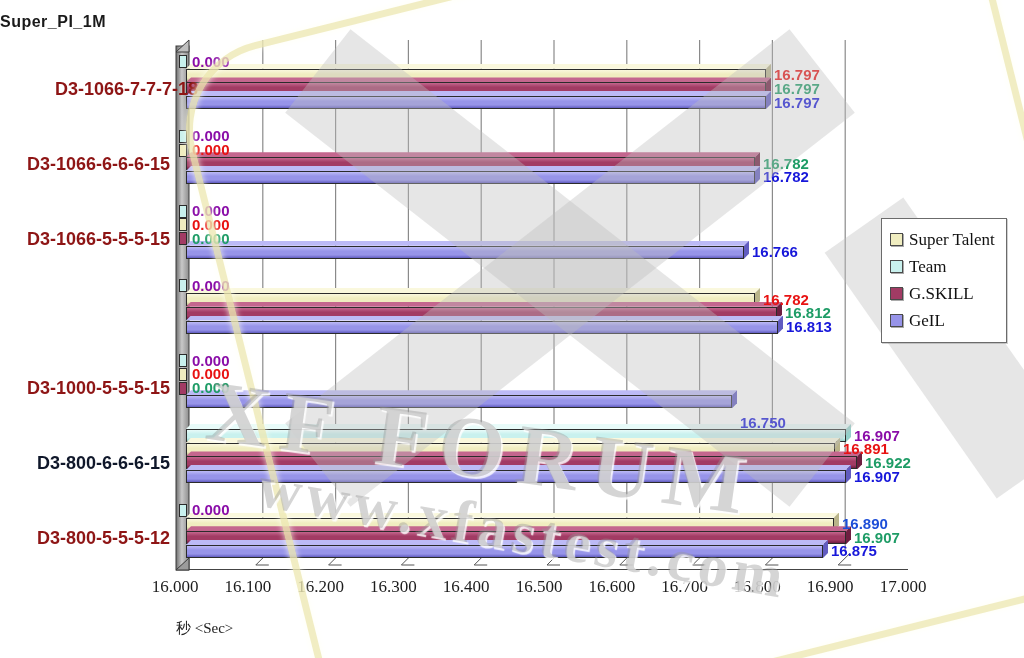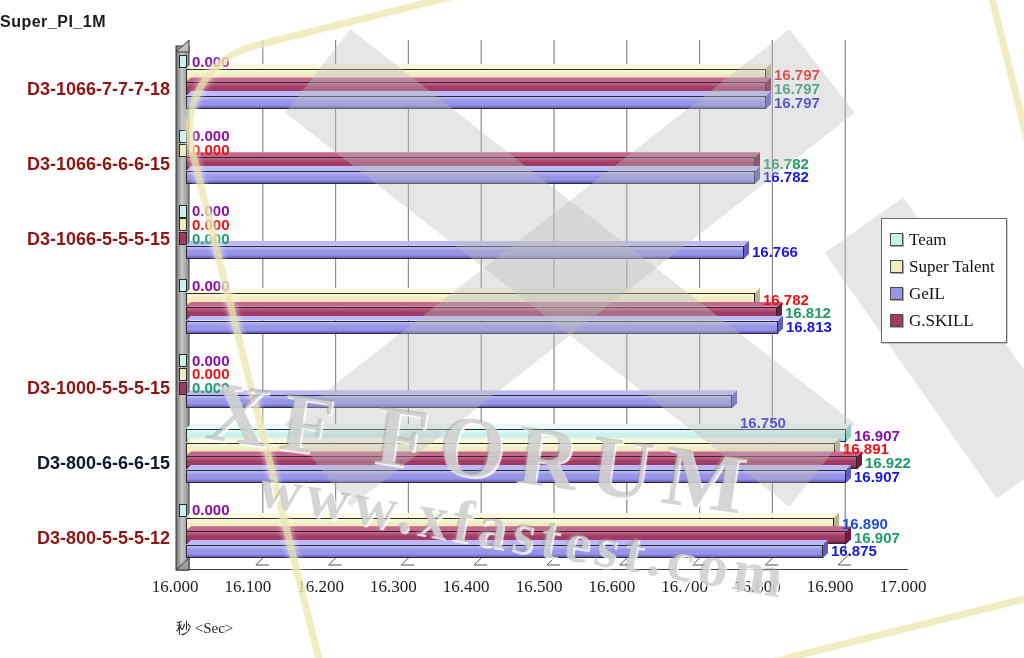--- a/index.html
+++ b/index.html
@@ -137,21 +137,21 @@
       <div class="barface" style="left: 186px; top: 512.5px; width: 653px; height: 5px; background: rgb(250, 248, 221); clip-path: polygon(5px 0px, 100% 0px, calc(100% - 5px) 100%, 0px 100%);"></div>
       <div class="barface" style="left: 834px; top: 512.5px; width: 5px; height: 18px; background: rgb(185, 180, 137); clip-path: polygon(0px 5px, 100% 0px, 100% calc(100% - 5px), 0px 100%);"></div>
       <div class="bar" style="left: 186px; top: 531.2px; width: 660px; height: 13px; background: linear-gradient(rgb(196, 102, 142) 0%, rgb(162, 59, 100) 38%, rgb(162, 59, 100) 72%, rgb(110, 30, 64) 100%);"></div>
       <div class="barface" style="left: 186px; top: 526.2px; width: 665px; height: 5px; background: rgb(196, 102, 142); clip-path: polygon(5px 0px, 100% 0px, calc(100% - 5px) 100%, 0px 100%);"></div>
       <div class="barface" style="left: 846px; top: 526.2px; width: 5px; height: 18px; background: rgb(110, 30, 64); clip-path: polygon(0px 5px, 100% 0px, 100% calc(100% - 5px), 0px 100%);"></div>
       <div class="bar" style="left: 186px; top: 544.9px; width: 637px; height: 13px; background: linear-gradient(rgb(188, 186, 246) 0%, rgb(151, 148, 233) 38%, rgb(151, 148, 233) 72%, rgb(97, 92, 192) 100%);"></div>
       <div class="barface" style="left: 186px; top: 539.9px; width: 642px; height: 5px; background: rgb(188, 186, 246); clip-path: polygon(5px 0px, 100% 0px, calc(100% - 5px) 100%, 0px 100%);"></div>
       <div class="barface" style="left: 823px; top: 539.9px; width: 5px; height: 18px; background: rgb(97, 92, 192); clip-path: polygon(0px 5px, 100% 0px, 100% calc(100% - 5px), 0px 100%);"></div>
     </div>
   <div id="cats">
-      <div class="cat" style="top: 79px; color: rgb(142, 21, 21);">D3-1066-7-7-7-18</div>
+      <div class="cat" style="top: 79px; color: rgb(142, 21, 21); padding-left: 28px;">D3-1066-7-7-7-18</div>
       <div class="cat" style="top: 153.8px; color: rgb(142, 21, 21);">D3-1066-6-6-6-15</div>
       <div class="cat" style="top: 228.6px; color: rgb(142, 21, 21);">D3-1066-5-5-5-15</div>
       <div class="cat" style="top: 378.2px; color: rgb(142, 21, 21);">D3-1000-5-5-5-15</div>
       <div class="cat" style="top: 453px; color: #0f172a;">D3-800-6-6-6-15</div>
       <div class="cat" style="top: 527.8px; color: rgb(142, 21, 21);">D3-800-5-5-5-12</div>
     </div>
   <div id="xticks">
       <div class="xtick" style="left: 139px; top: 577px;">16.000</div>
       <div class="xtick" style="left: 211.8px; top: 577px;">16.100</div>
       <div class="xtick" style="left: 284.6px; top: 577px;">16.200</div>
@@ -193,34 +193,34 @@
       <span class="vlabel" style="color: #1d4ed8; top: 515px; left: 842px;">16.890</span>
       <span class="vlabel" style="color: rgb(30, 156, 102); top: 528.7px; left: 854px;">16.907</span>
       <span class="vlabel" style="color: rgb(23, 23, 218); top: 542.4px; left: 831px;">16.875</span>
     </div>
 
   <div class="xlabel">秒 &lt;Sec&gt;</div>
 
   <div class="legend">
     <div id="legend-items">
         <div class="legend-item">
+          <span class="legend-swatch" style="background: rgb(240, 237, 192);"></span>
+          <span class="legend-label">Super Talent</span>
+        </div>
+        <div class="legend-item">
           <span class="legend-swatch" style="background: rgb(201, 241, 238);"></span>
           <span class="legend-label">Team</span>
         </div>
         <div class="legend-item">
-          <span class="legend-swatch" style="background: rgb(240, 237, 192);"></span>
-          <span class="legend-label">Super Talent</span>
+          <span class="legend-swatch" style="background: rgb(162, 59, 100);"></span>
+          <span class="legend-label">G.SKILL</span>
         </div>
         <div class="legend-item">
           <span class="legend-swatch" style="background: rgb(151, 148, 233);"></span>
           <span class="legend-label">GeIL</span>
-        </div>
-        <div class="legend-item">
-          <span class="legend-swatch" style="background: rgb(162, 59, 100);"></span>
-          <span class="legend-label">G.SKILL</span>
         </div>
       </div>
   </div>
 
   <div id="wm">
     <div class="wm-frame"></div>
     <div class="wm-x wm-x1"></div>
     <div class="wm-x wm-x2"></div>
     <div class="wm-x wm-x3"></div>
     <div class="wm-text wm-t1">XF FORUM</div>

